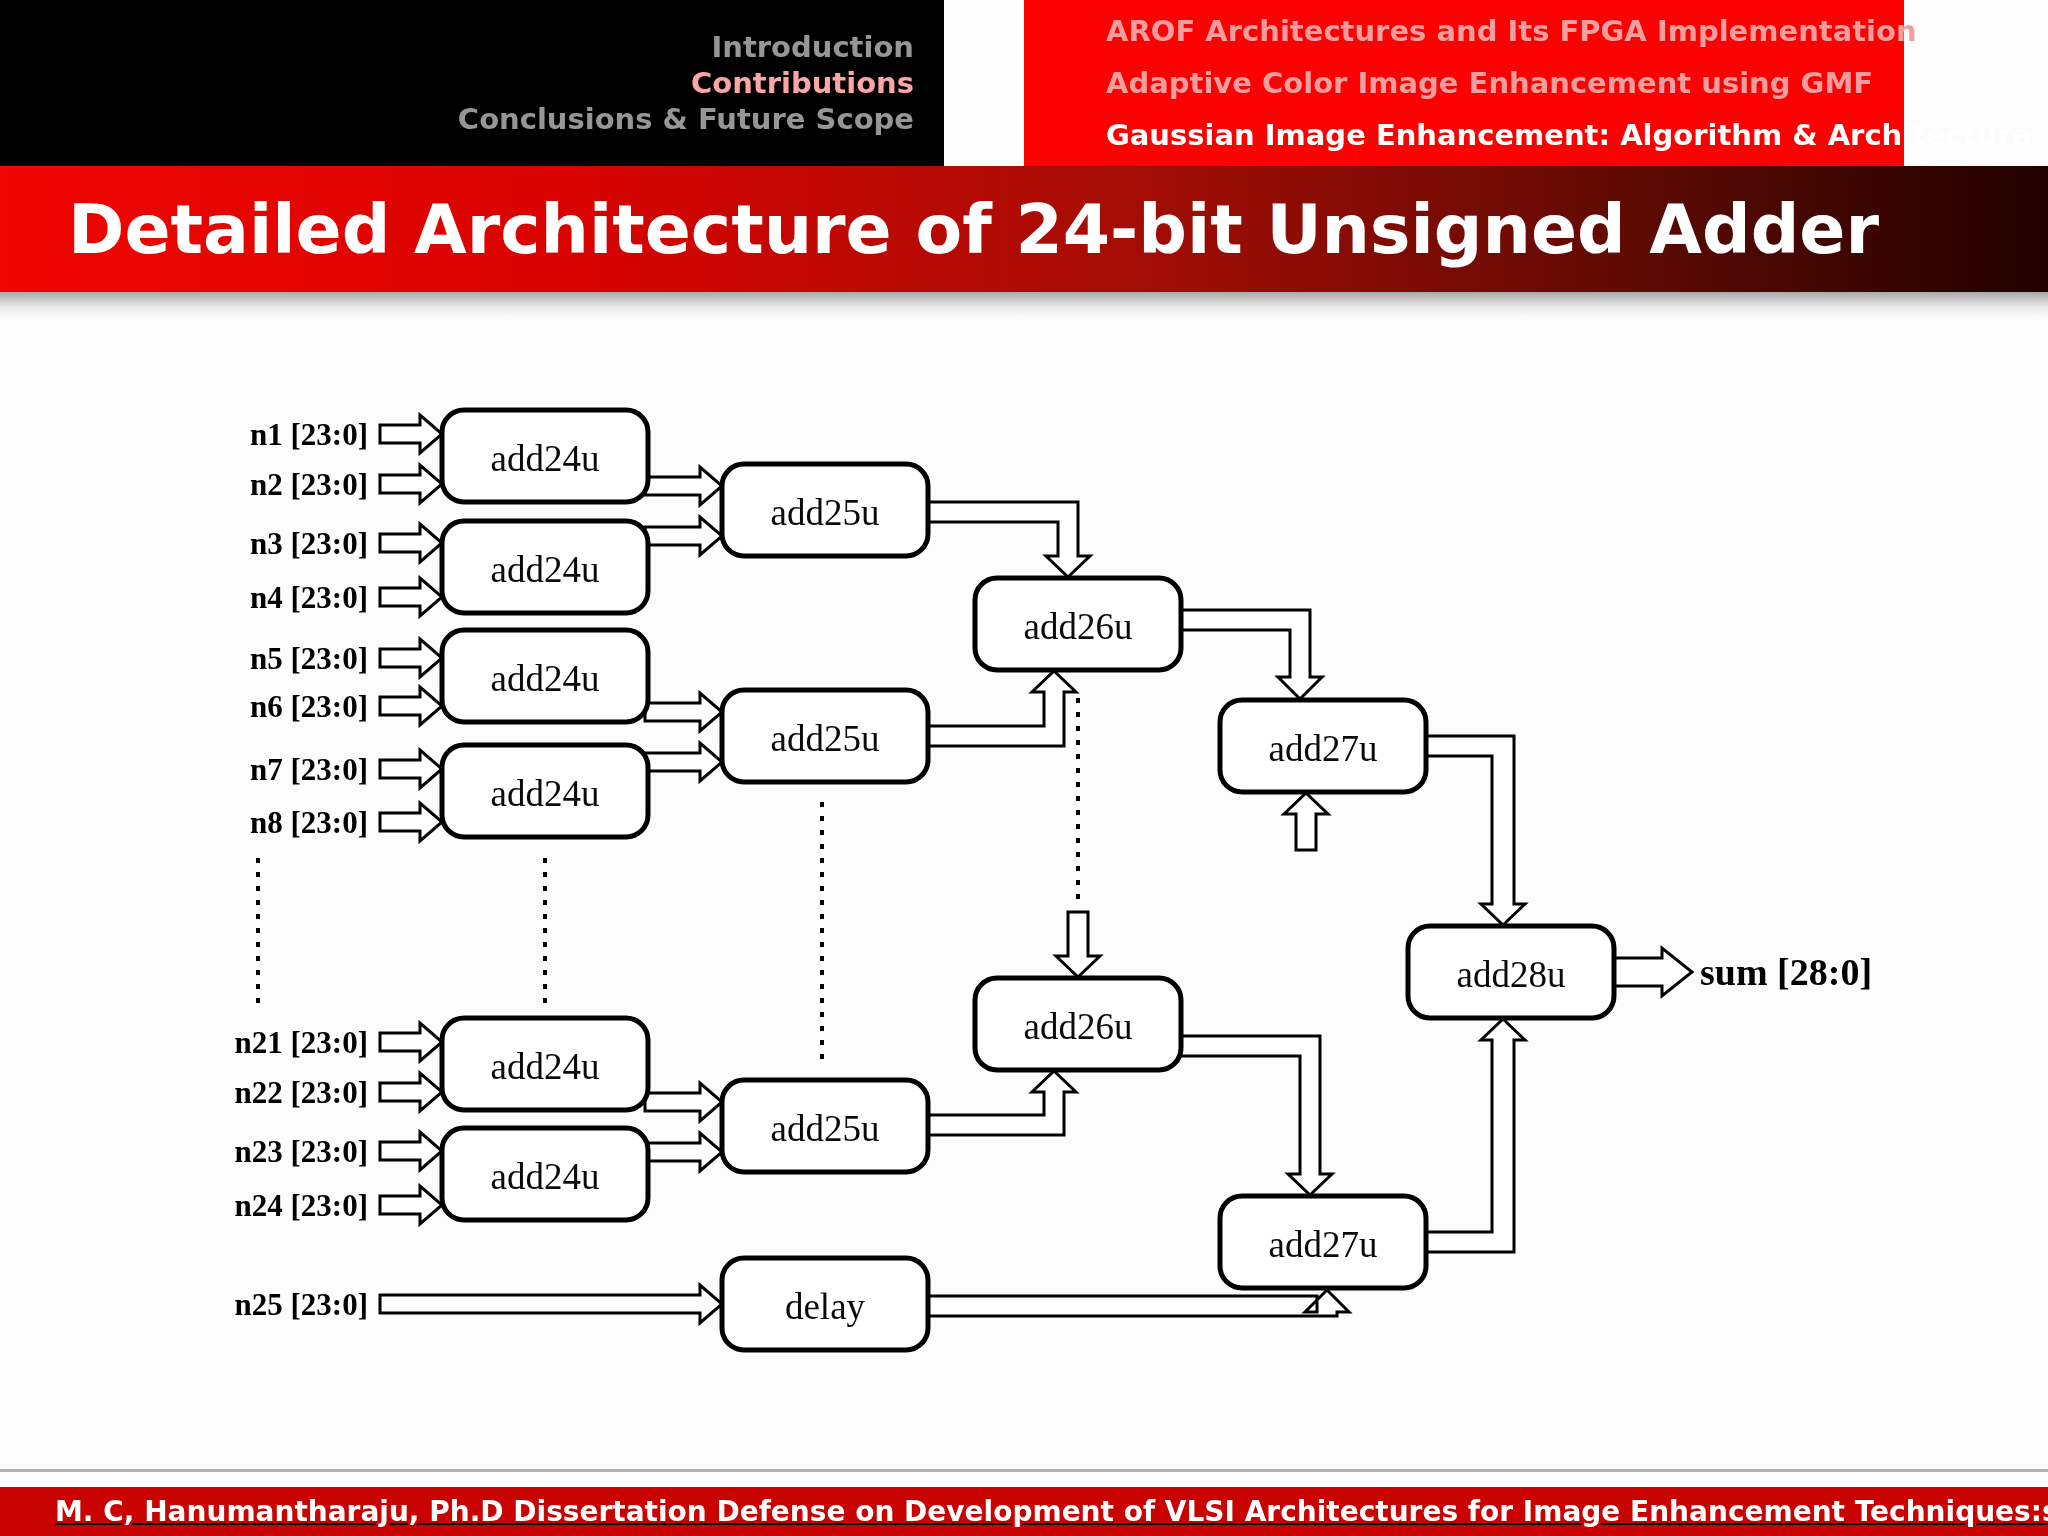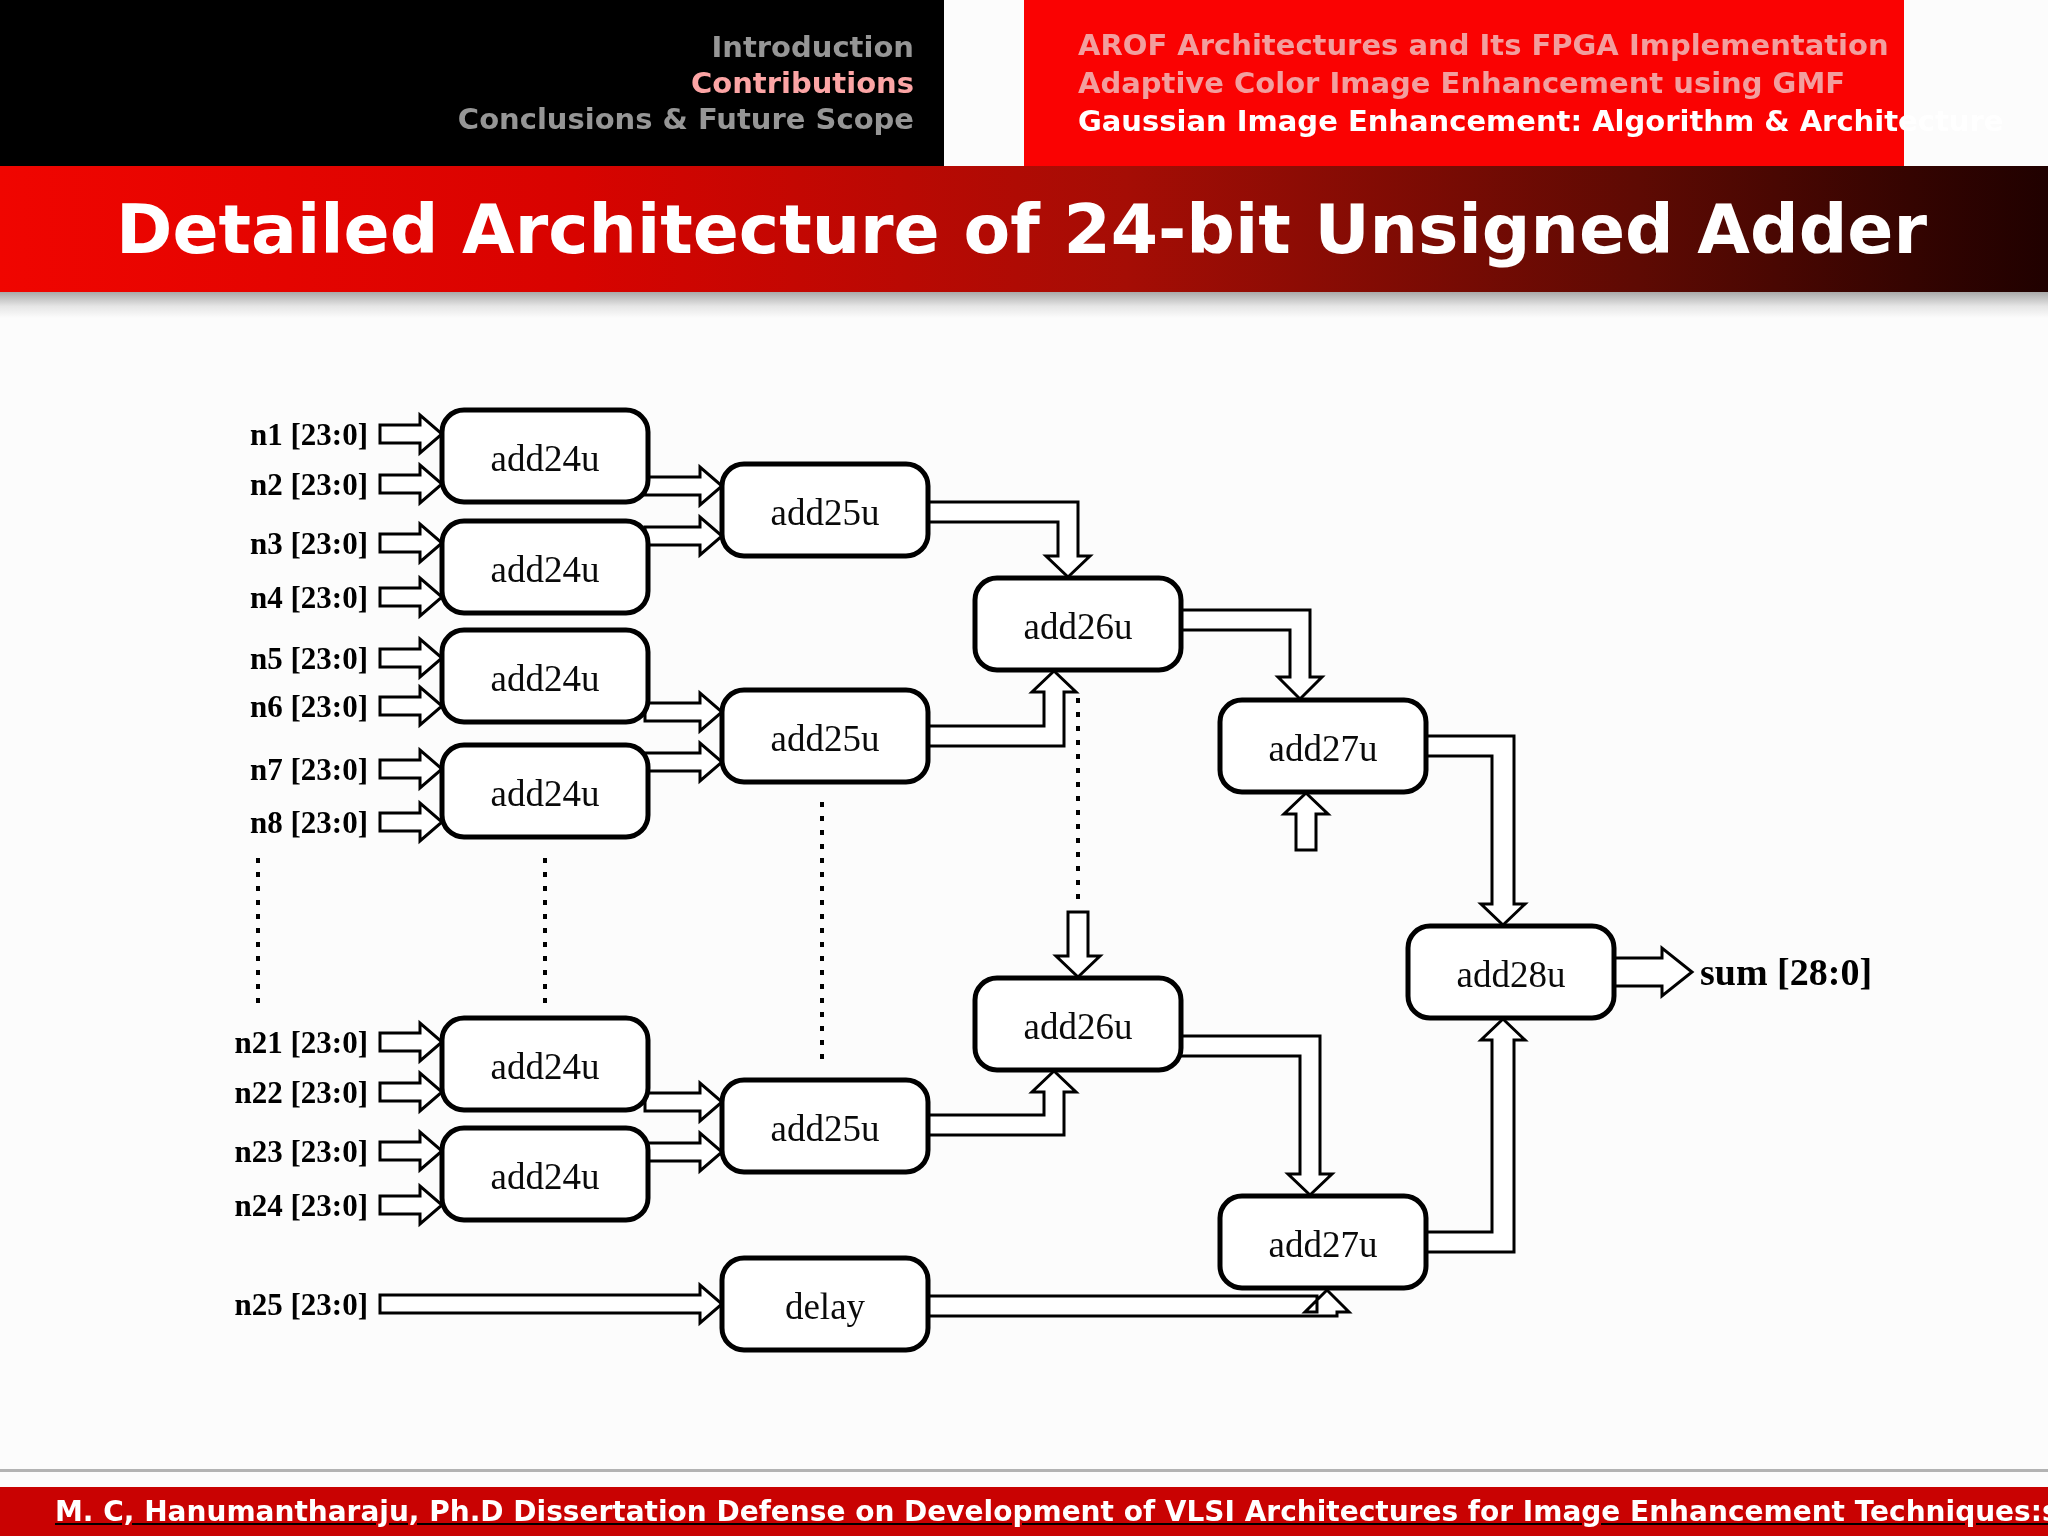--- a/index.html
+++ b/index.html
@@ -7,28 +7,28 @@
          font-family:"DejaVu Sans","Liberation Sans",sans-serif;}
   
   .topbar{position:absolute;left:0;top:0;width:2048px;height:166px;}
   .nav-panel{position:absolute;left:0;top:0;width:944px;height:166px;background:#000;
              display:flex;flex-direction:column;justify-content:center;align-items:flex-end;
              padding-right:30px;box-sizing:border-box;}
   .nav-item{font-size:29px;line-height:36px;color:#969696;font-weight:bold;white-space:nowrap;}
   .nav-item.active{color:#fca5a5;}
   .context-panel{position:absolute;left:1024px;top:0;width:880px;height:166px;background:#fa0202;
                  display:flex;flex-direction:column;justify-content:center;align-items:flex-start;
-                 padding-left:54px;box-sizing:border-box;}
+                 padding-left:82px;box-sizing:border-box;gap:14px;}
   .context-line{font-size:29px;line-height:38px;color:#f29e9e;font-weight:bold;white-space:nowrap;}
   .context-line.active{color:#ffffff;}
   
   .title-bar{position:absolute;left:0;top:166px;width:2048px;height:126px;
              background:linear-gradient(90deg,#f00500 0%,#d80300 28%,#a50d05 55%,#5e0a03 80%,#200100 100%);
              display:flex;align-items:center;}
-  .title-bar span{color:#fff;font-weight:bold;font-size:68px;padding-left:116px;white-space:nowrap;}
+  .title-bar span{color:#fff;font-weight:bold;font-size:68px;padding-left:68px;white-space:nowrap;}
   .title-shadow{position:absolute;left:0;top:292px;width:2048px;height:26px;
                 background:linear-gradient(180deg,#a9a9a9 0%,#e6e6e6 55%,#fcfcfc 100%);}
   
   #diagram-svg{position:absolute;left:0;top:0;width:2048px;height:1536px;}
   .node-rect{fill:#ffffff;stroke:#000;stroke-width:5px;}
   .node-label{font-family:"Liberation Serif","DejaVu Serif",serif;font-size:37px;fill:#0a0a0a;
               text-anchor:middle;dominant-baseline:central;}
   .input-label{font-family:"Liberation Serif","DejaVu Serif",serif;font-size:31px;font-weight:bold;
                fill:#000;text-anchor:end;dominant-baseline:central;}
   .sum-label{font-family:"Liberation Serif","DejaVu Serif",serif;font-size:38px;font-weight:bold;

